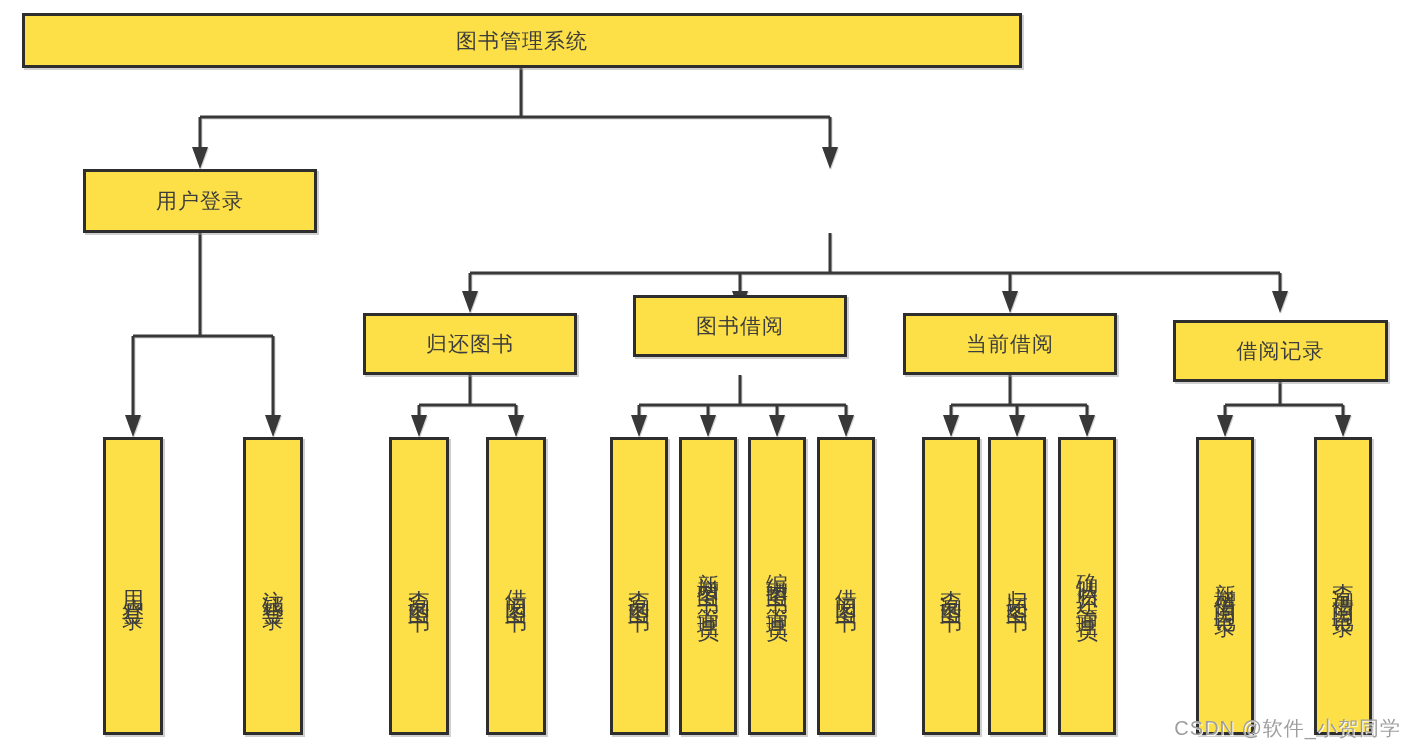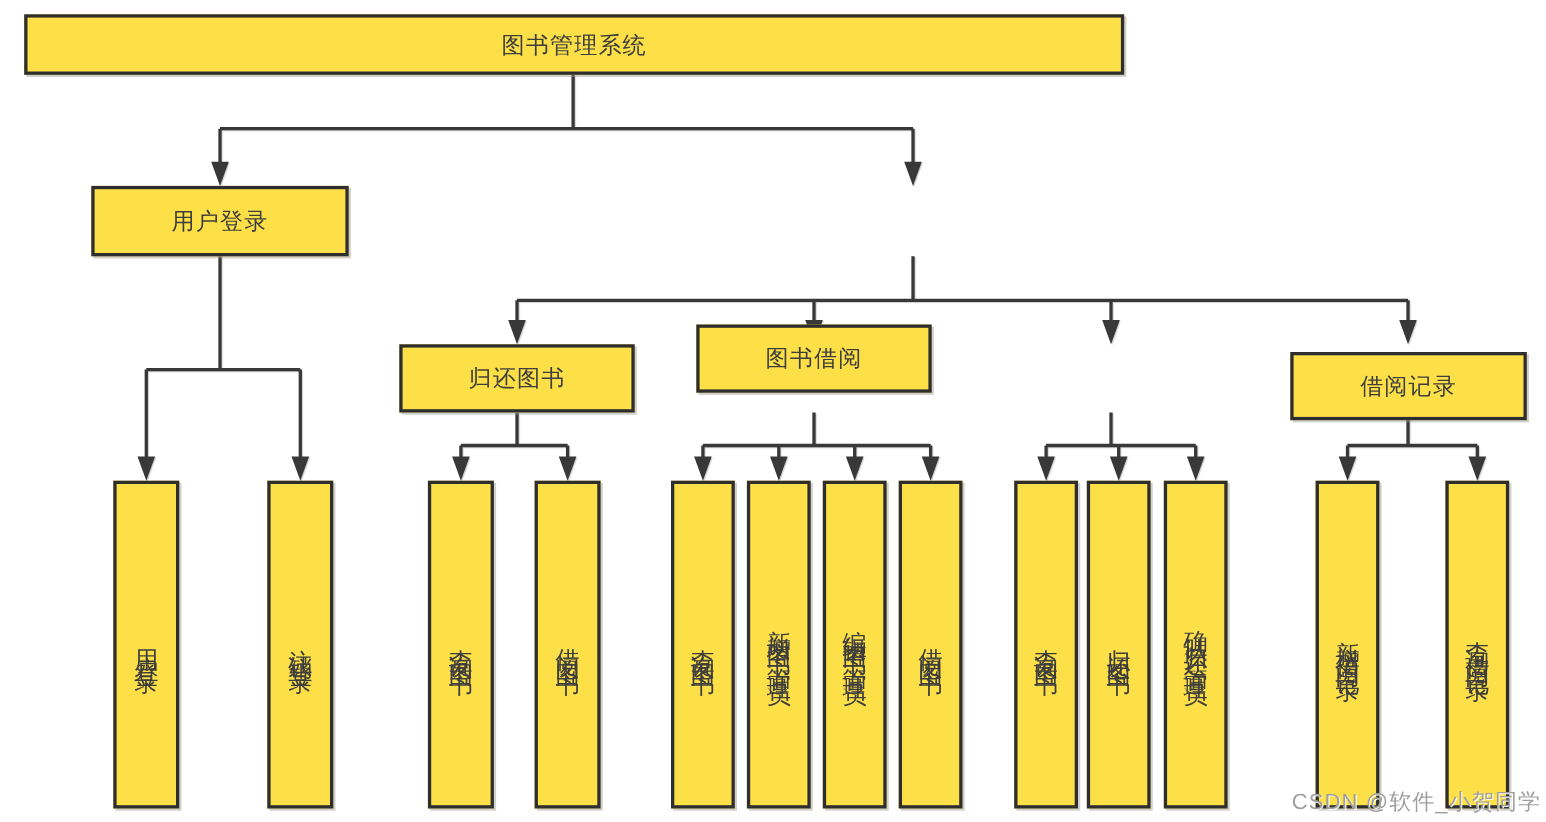--- a/index.html
+++ b/index.html
@@ -80,20 +80,23 @@
   <div class="box h" style="left:83px;top:169px;width:234px;height:64px">
     <span>用户登录</span>
   </div>
 
   <div class="box h" style="left:363px;top:313px;width:214px;height:62px">
     <span>归还图书</span>
   </div>
   <div class="box h" style="left:633px;top:295px;width:214px;height:62px">
     <span>图书借阅</span>
   </div>
+  <div class="box h" style="left:903px;top:313px;width:214px;height:62px">
+    <span>当前借阅</span>
+  </div>
   <div class="box h" style="left:1173px;top:320px;width:215px;height:62px">
     <span>借阅记录</span>
   </div>
 
   <div class="box v" style="left:103px;top:437px;width:60px;height:298px">
     <span>用户登录</span>
   </div>
   <div class="box v" style="left:243px;top:437px;width:60px;height:298px">
     <span>注销登录</span>
   </div>

